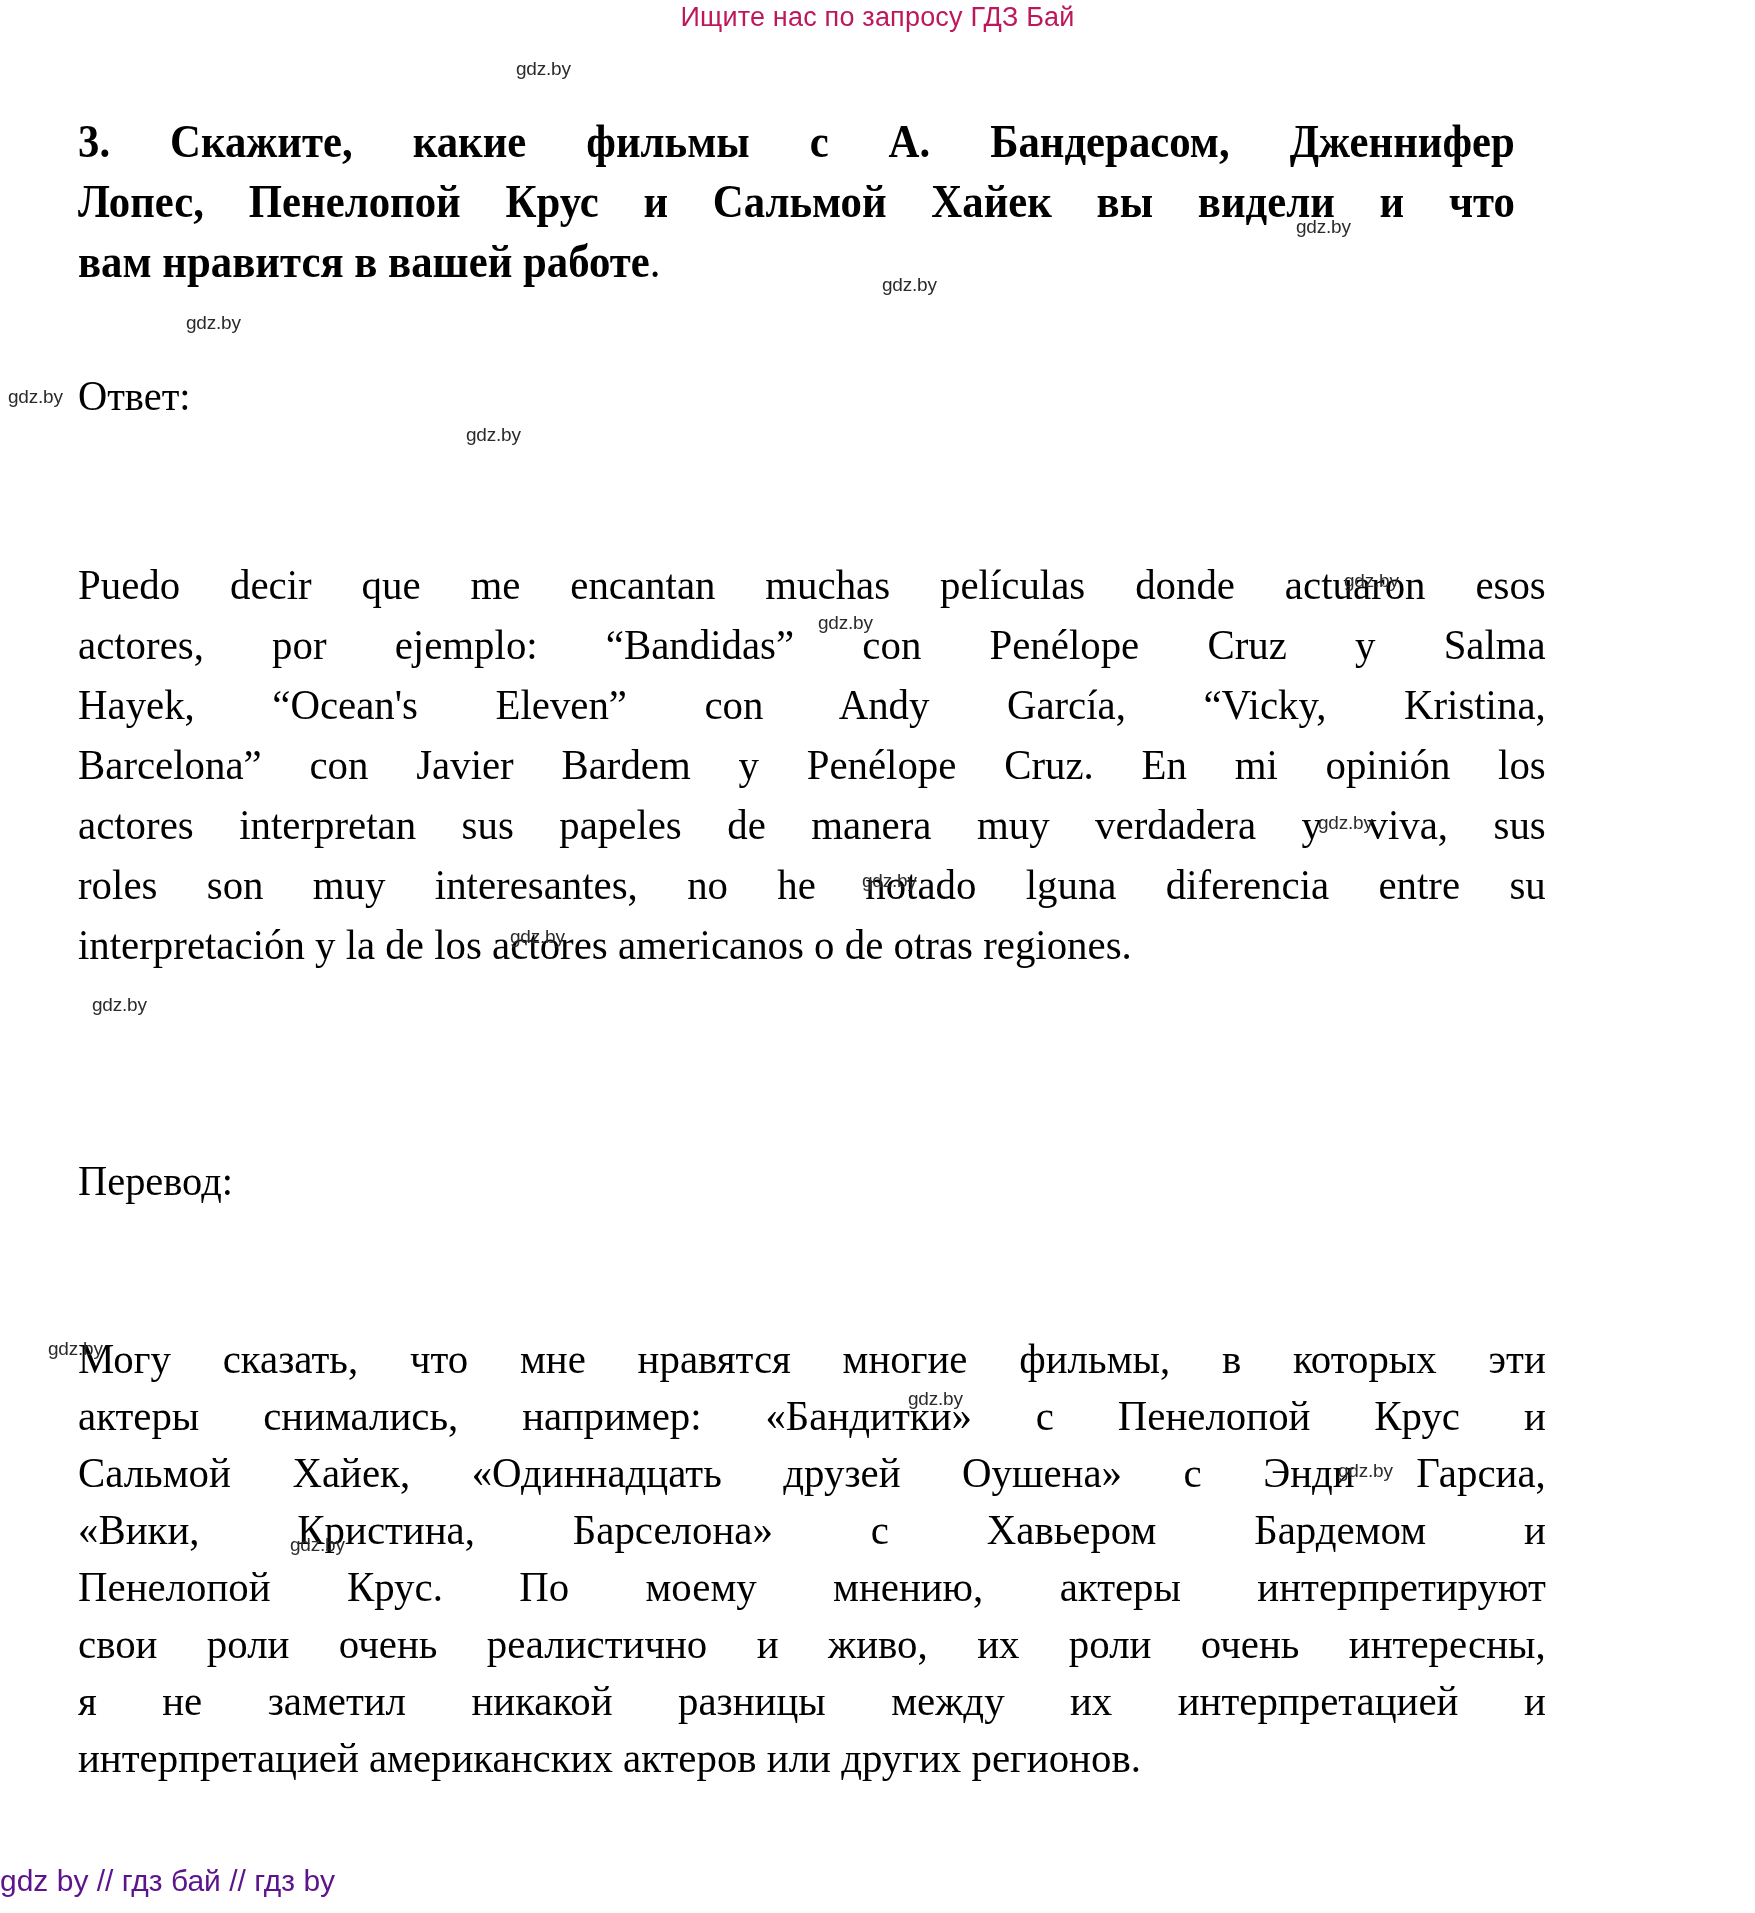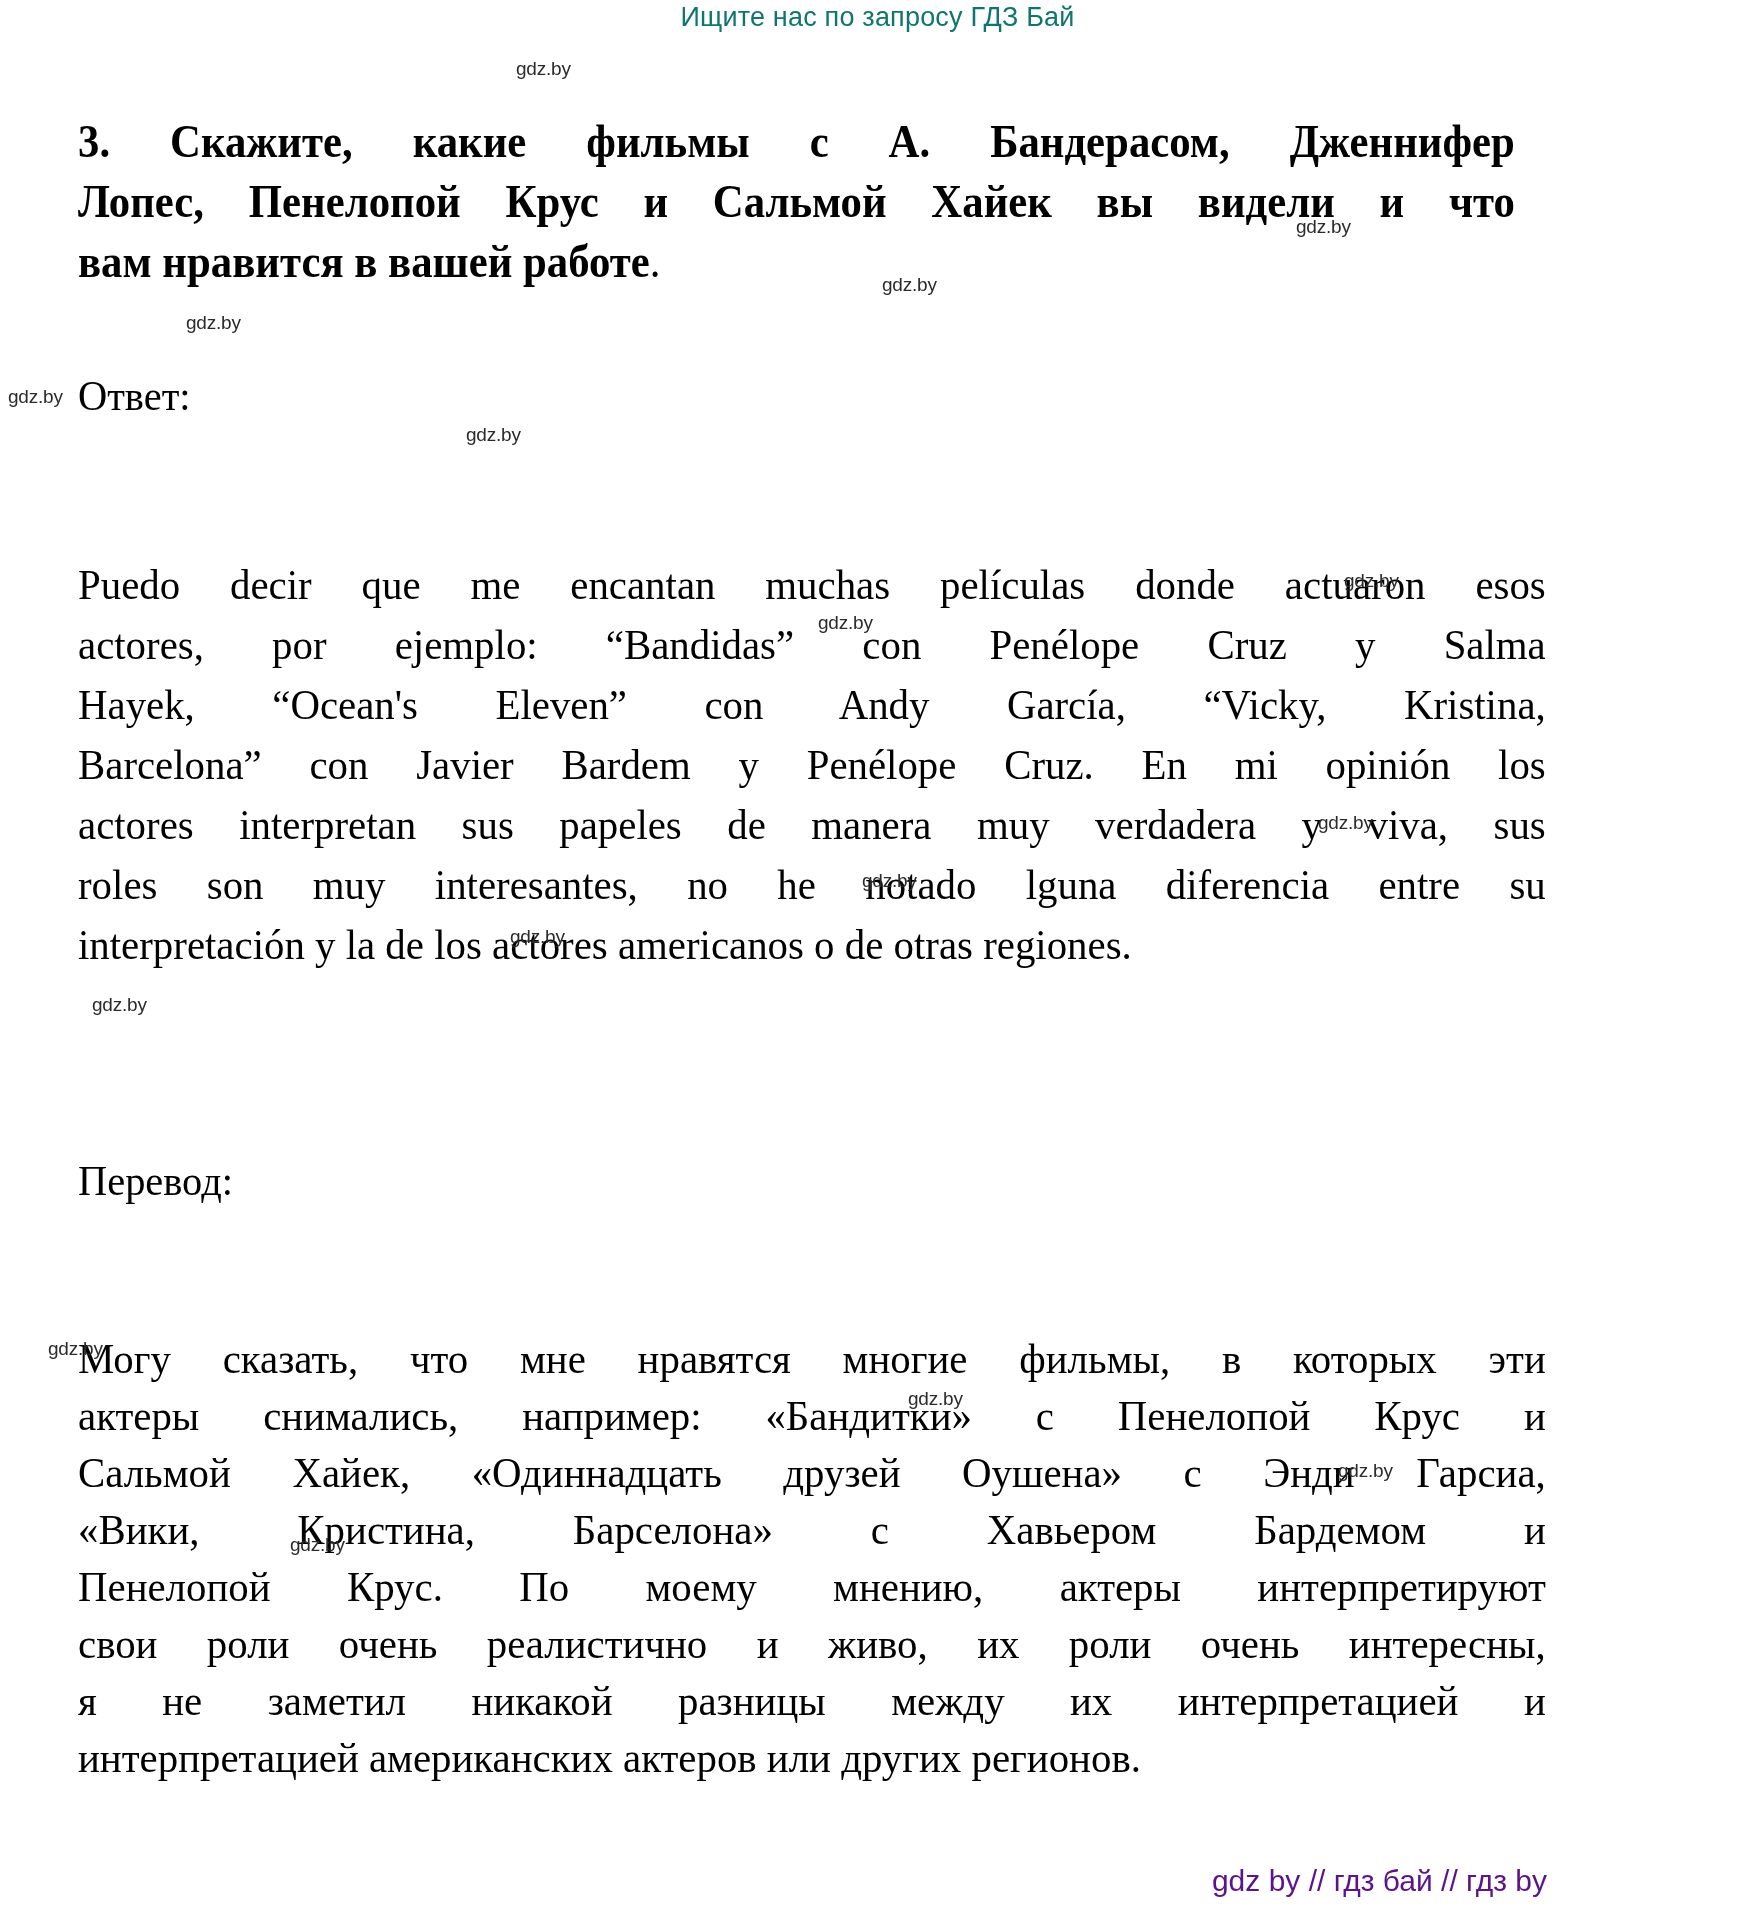--- a/index.html
+++ b/index.html
@@ -118,32 +118,32 @@
     letter-spacing: -0.2px;
     pointer-events: none;
   }
 
   
   .footer {
     position: absolute;
     left: 0;
     top: 1864px;
     width: 1547px;
-    text-align: right;
+    text-align: left;
     font-family: "Liberation Sans", "DejaVu Sans", sans-serif;
     font-size: 30px;
     white-space: nowrap;
   }
 </style>
 </head>
 <body>
 
 <div class="page">
 
-  <div class="promo-banner" style="color: #0f766e;">Ищите нас по запросу ГДЗ Бай</div>
+  <div class="promo-banner" style="color: #be185d;">Ищите нас по запросу ГДЗ Бай</div>
 
   <div class="task-heading">
     <span class="jline">3. Скажите, какие фильмы с А. Бандерасом, Дженнифер</span>
     <span class="jline">Лопес, Пенелопой Крус и Сальмой Хайек вы видели и что</span>
     <span class="jline last"><span class="tail">вам нравится в вашей работе</span><span class="period">.</span></span>
   </div>
 
   <div class="section-label label-answer">Ответ:</div>
 
   <div class="body-paragraph para-spanish">

